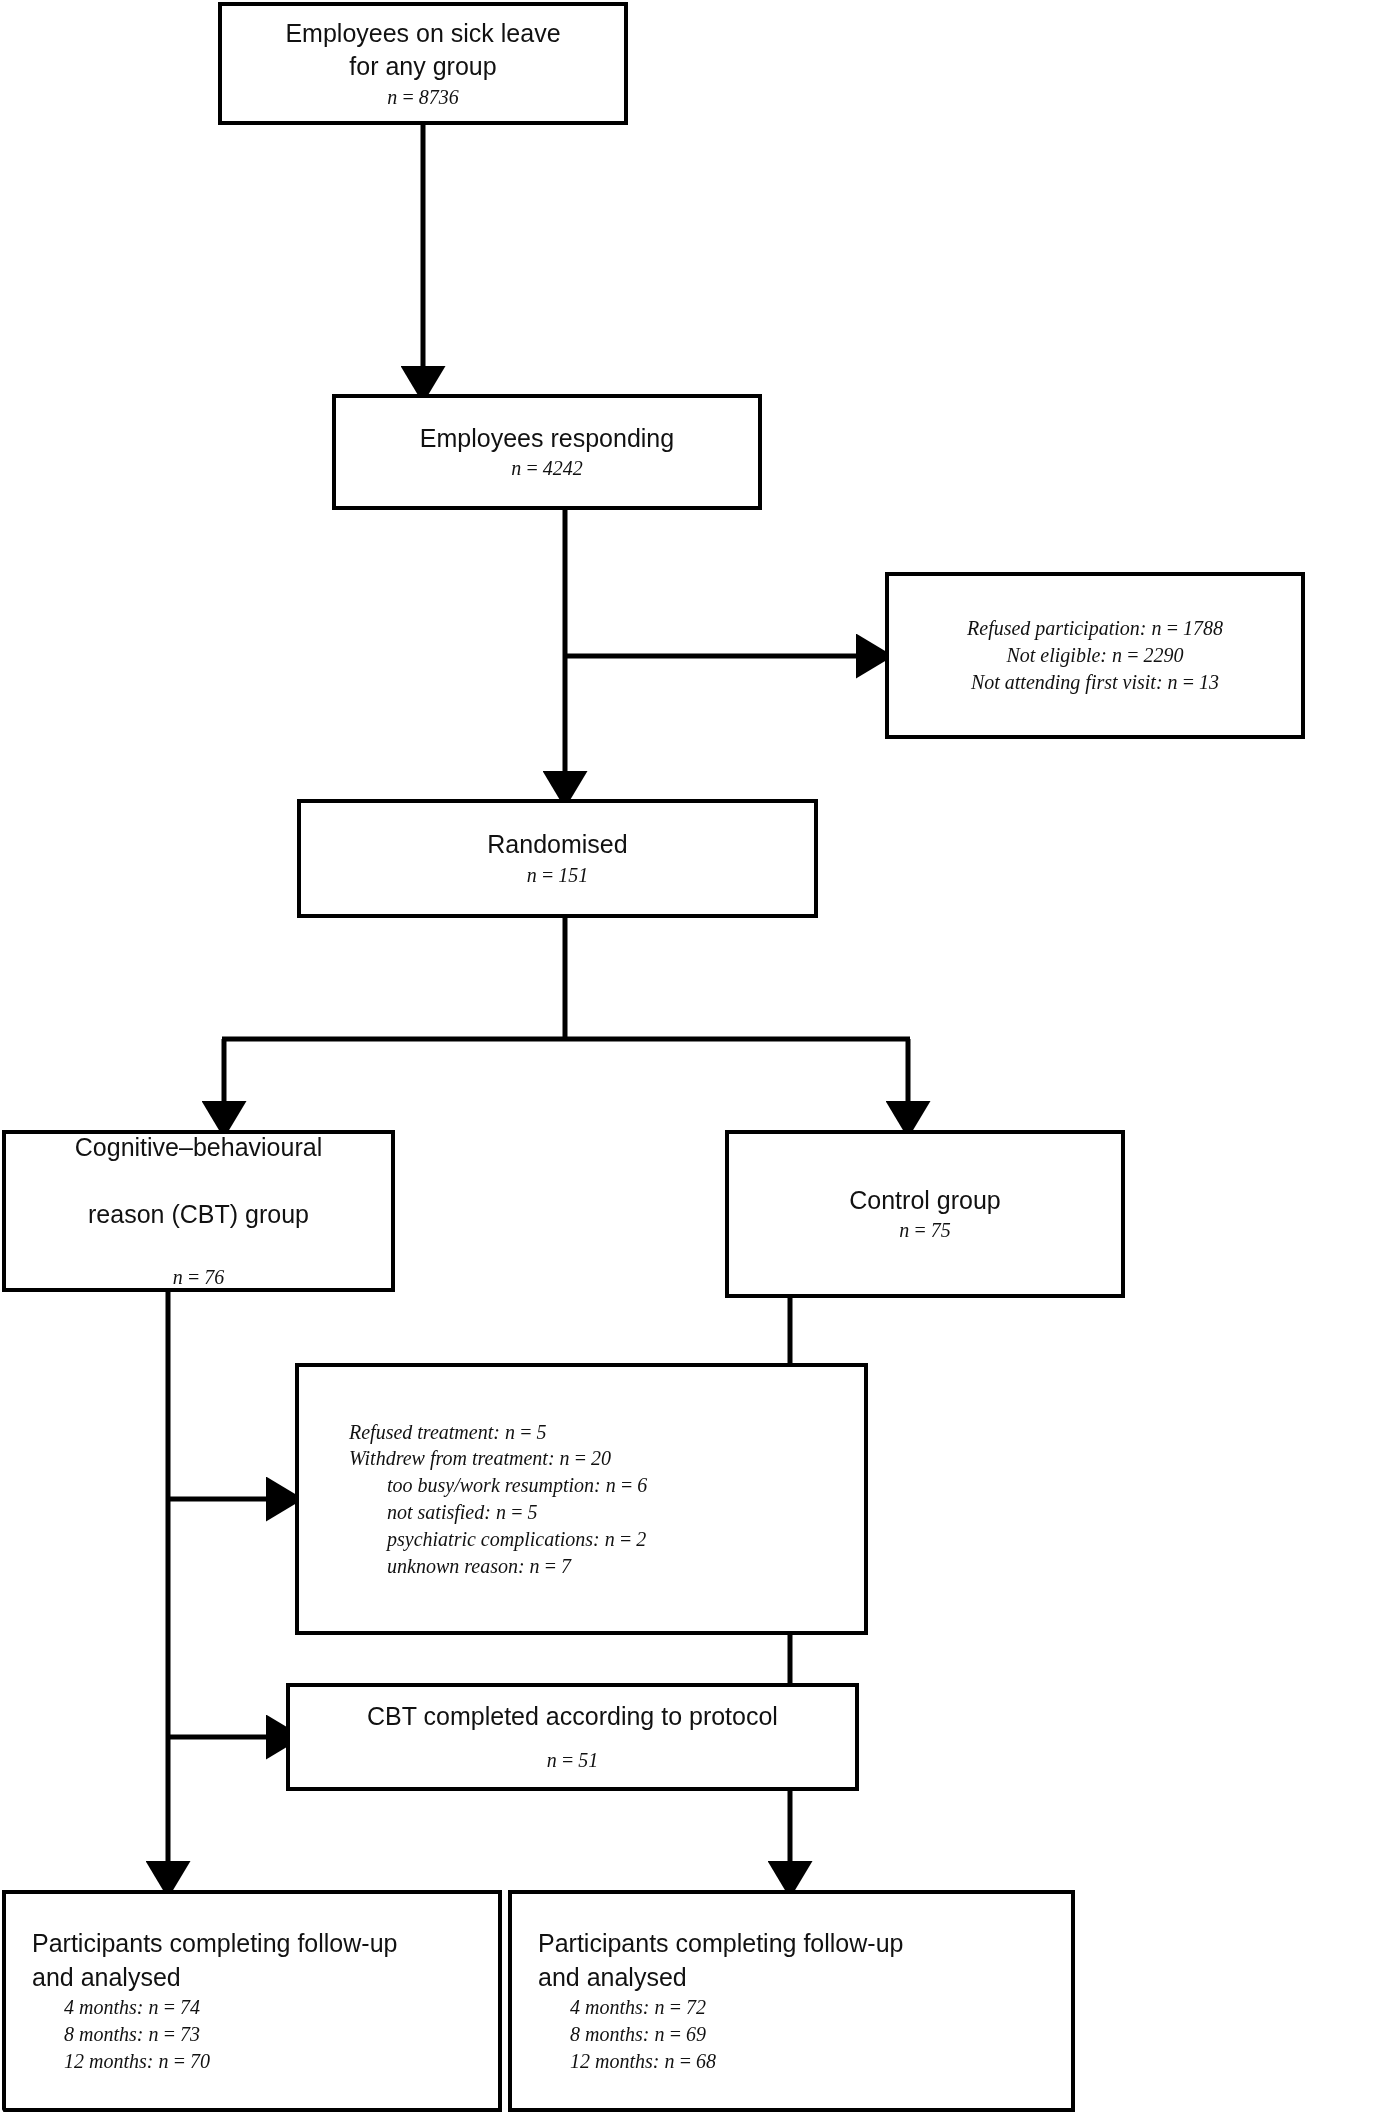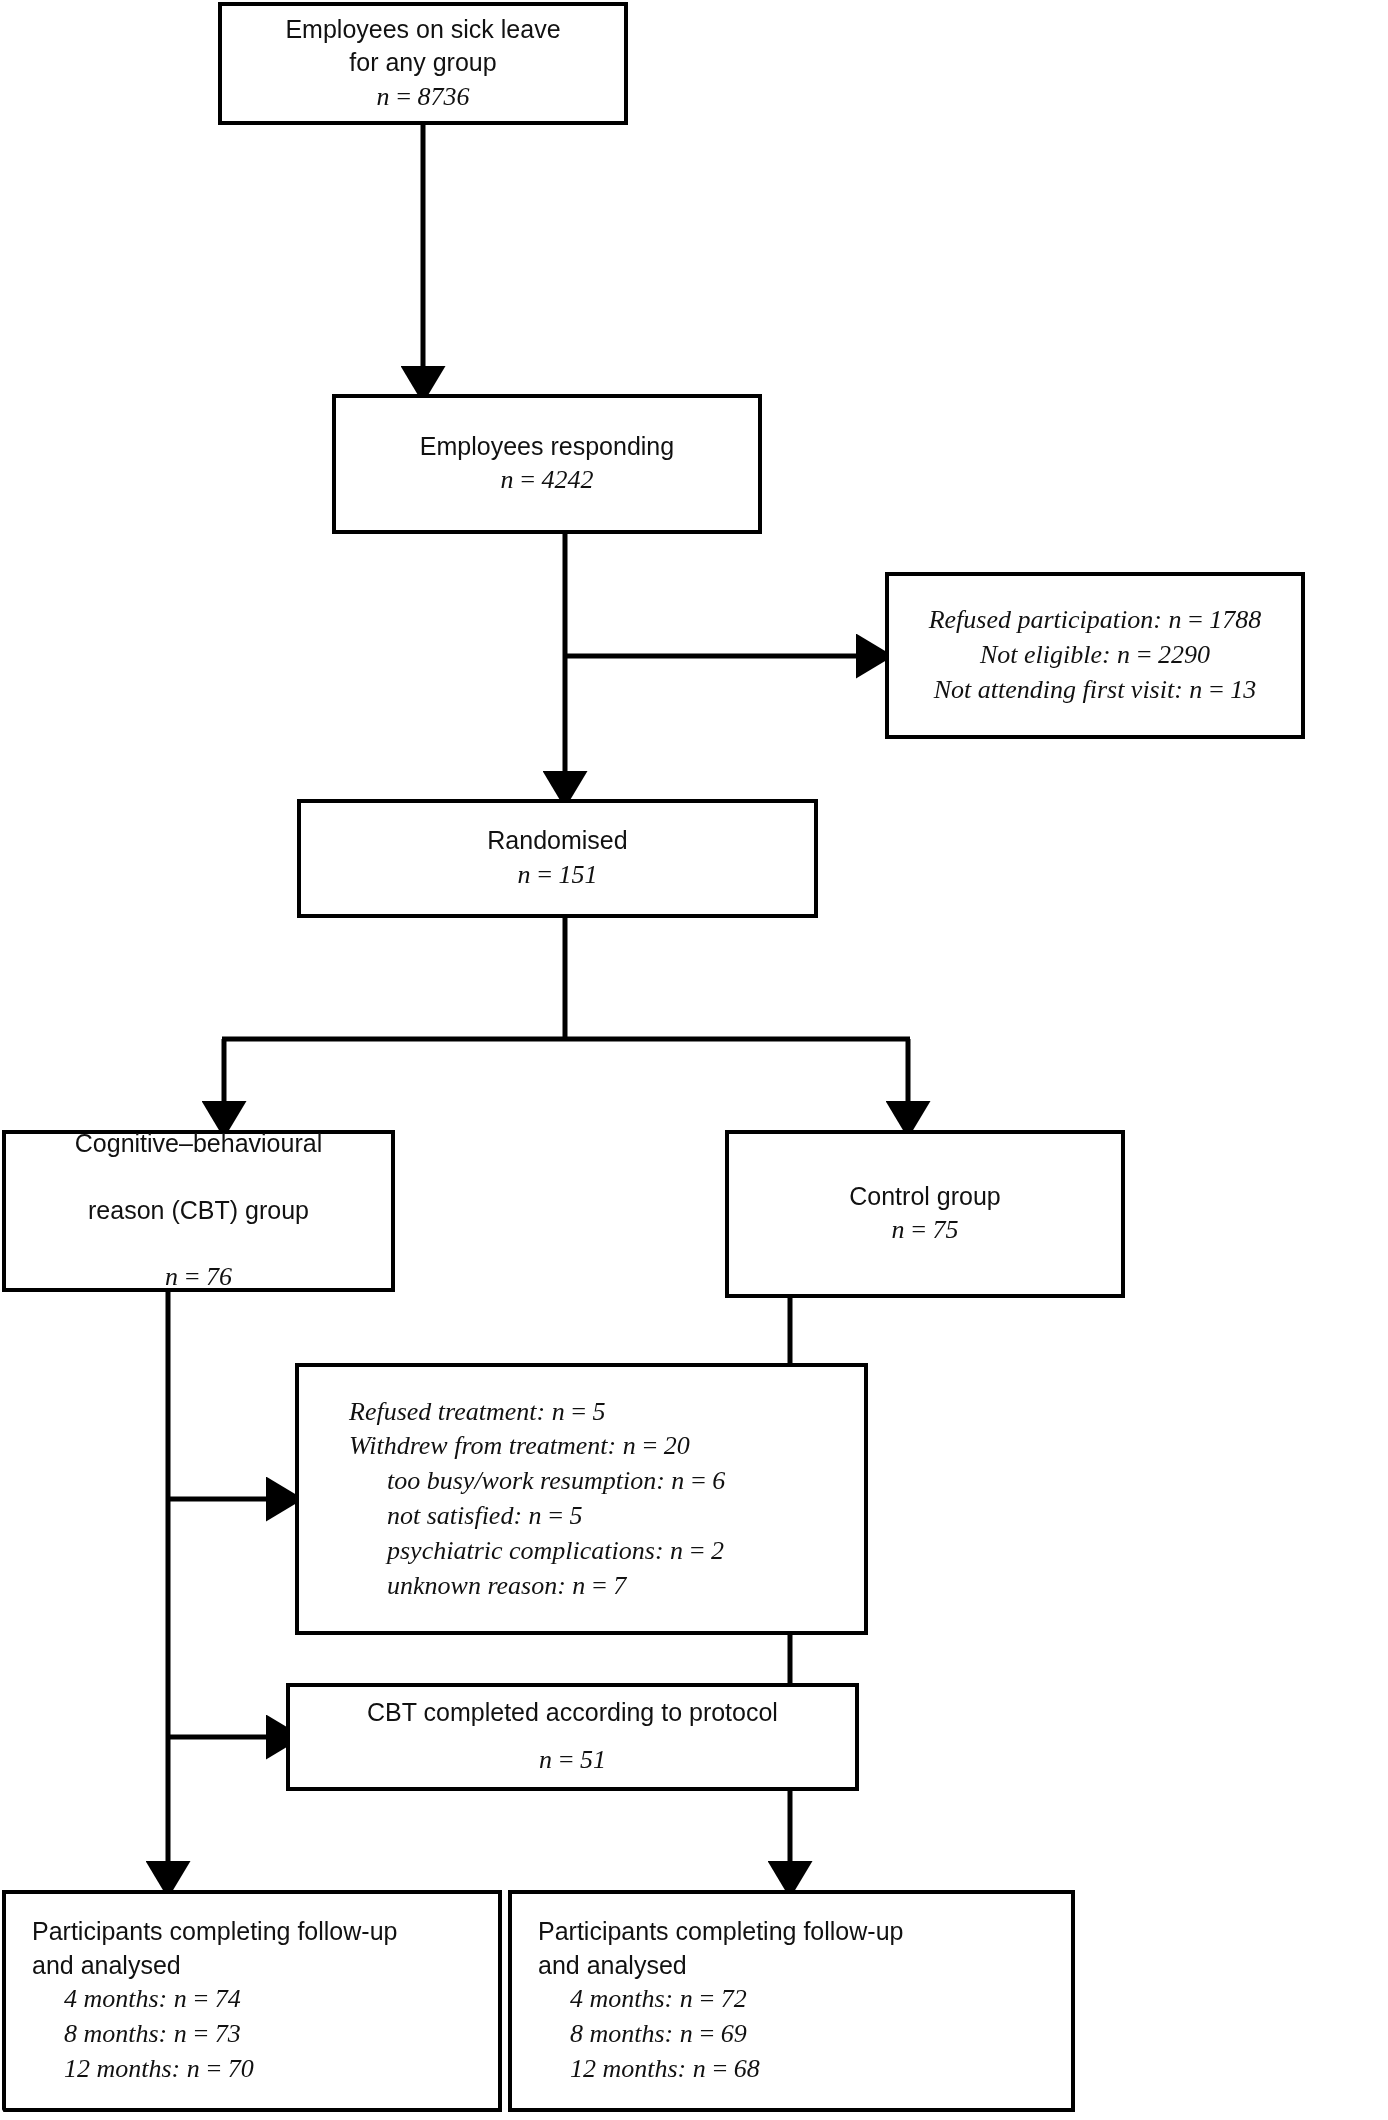--- a/index.html
+++ b/index.html
@@ -17,21 +17,21 @@
     font-size:25px;
     line-height:1.34;
     color:#111;
   }
   .box.ctr{align-items:center;text-align:center;}
   .box.left{align-items:flex-start;text-align:left;}
   .box .ln{display:block;white-space:pre;}
   .box.left .ln{padding-left:26px;}
   .indent1{padding-left:64px !important;}
   .indent2{padding-left:58px !important;}
-  .it{font-style:italic;font-family:"Liberation Serif",serif;font-size:26px;}
+  .it{font-style:italic;font-family:"Liberation Serif",serif;font-size:20px;}
 
   svg#wires{position:absolute;left:0;top:0;width:1388px;height:2120px;pointer-events:none;}
 </style>
 </head>
 <body>
 
 <div id="stage">
 
   <svg id="wires" viewBox="0 0 1388 2120">
     <defs>
@@ -59,21 +59,21 @@
 
     <line x1="790" y1="1298" x2="790" y2="1879" stroke="#000" stroke-width="5" marker-end="url(#ah)"></line>
   </svg>
 
   <div class="box ctr" style="left:218px;top:2px;width:410px;height:123px;">
     <span class="ln">Employees on sick leave</span>
     <span class="ln">for any group</span>
     <span class="ln it"><i style="font-family:'Liberation Serif',serif">n</i> = 8736</span>
   </div>
 
-  <div class="box ctr" style="left:332px;top:394px;width:430px;height:140px;">
+  <div class="box ctr" style="left:332px;top:394px;width:430px;height:116px;">
     <span class="ln">Employees responding</span>
     <span class="ln it"><i style="font-family:'Liberation Serif',serif">n</i> = 4242</span>
   </div>
 
   <div class="box ctr" style="left:885px;top:572px;width:420px;height:167px;">
     <span class="ln it">Refused participation: <i style="font-family:'Liberation Serif',serif">n</i> = 1788</span>
     <span class="ln it">Not eligible: <i style="font-family:'Liberation Serif',serif">n</i> = 2290</span>
     <span class="ln it">Not attending first visit: <i style="font-family:'Liberation Serif',serif">n</i> = 13</span>
   </div>
 

